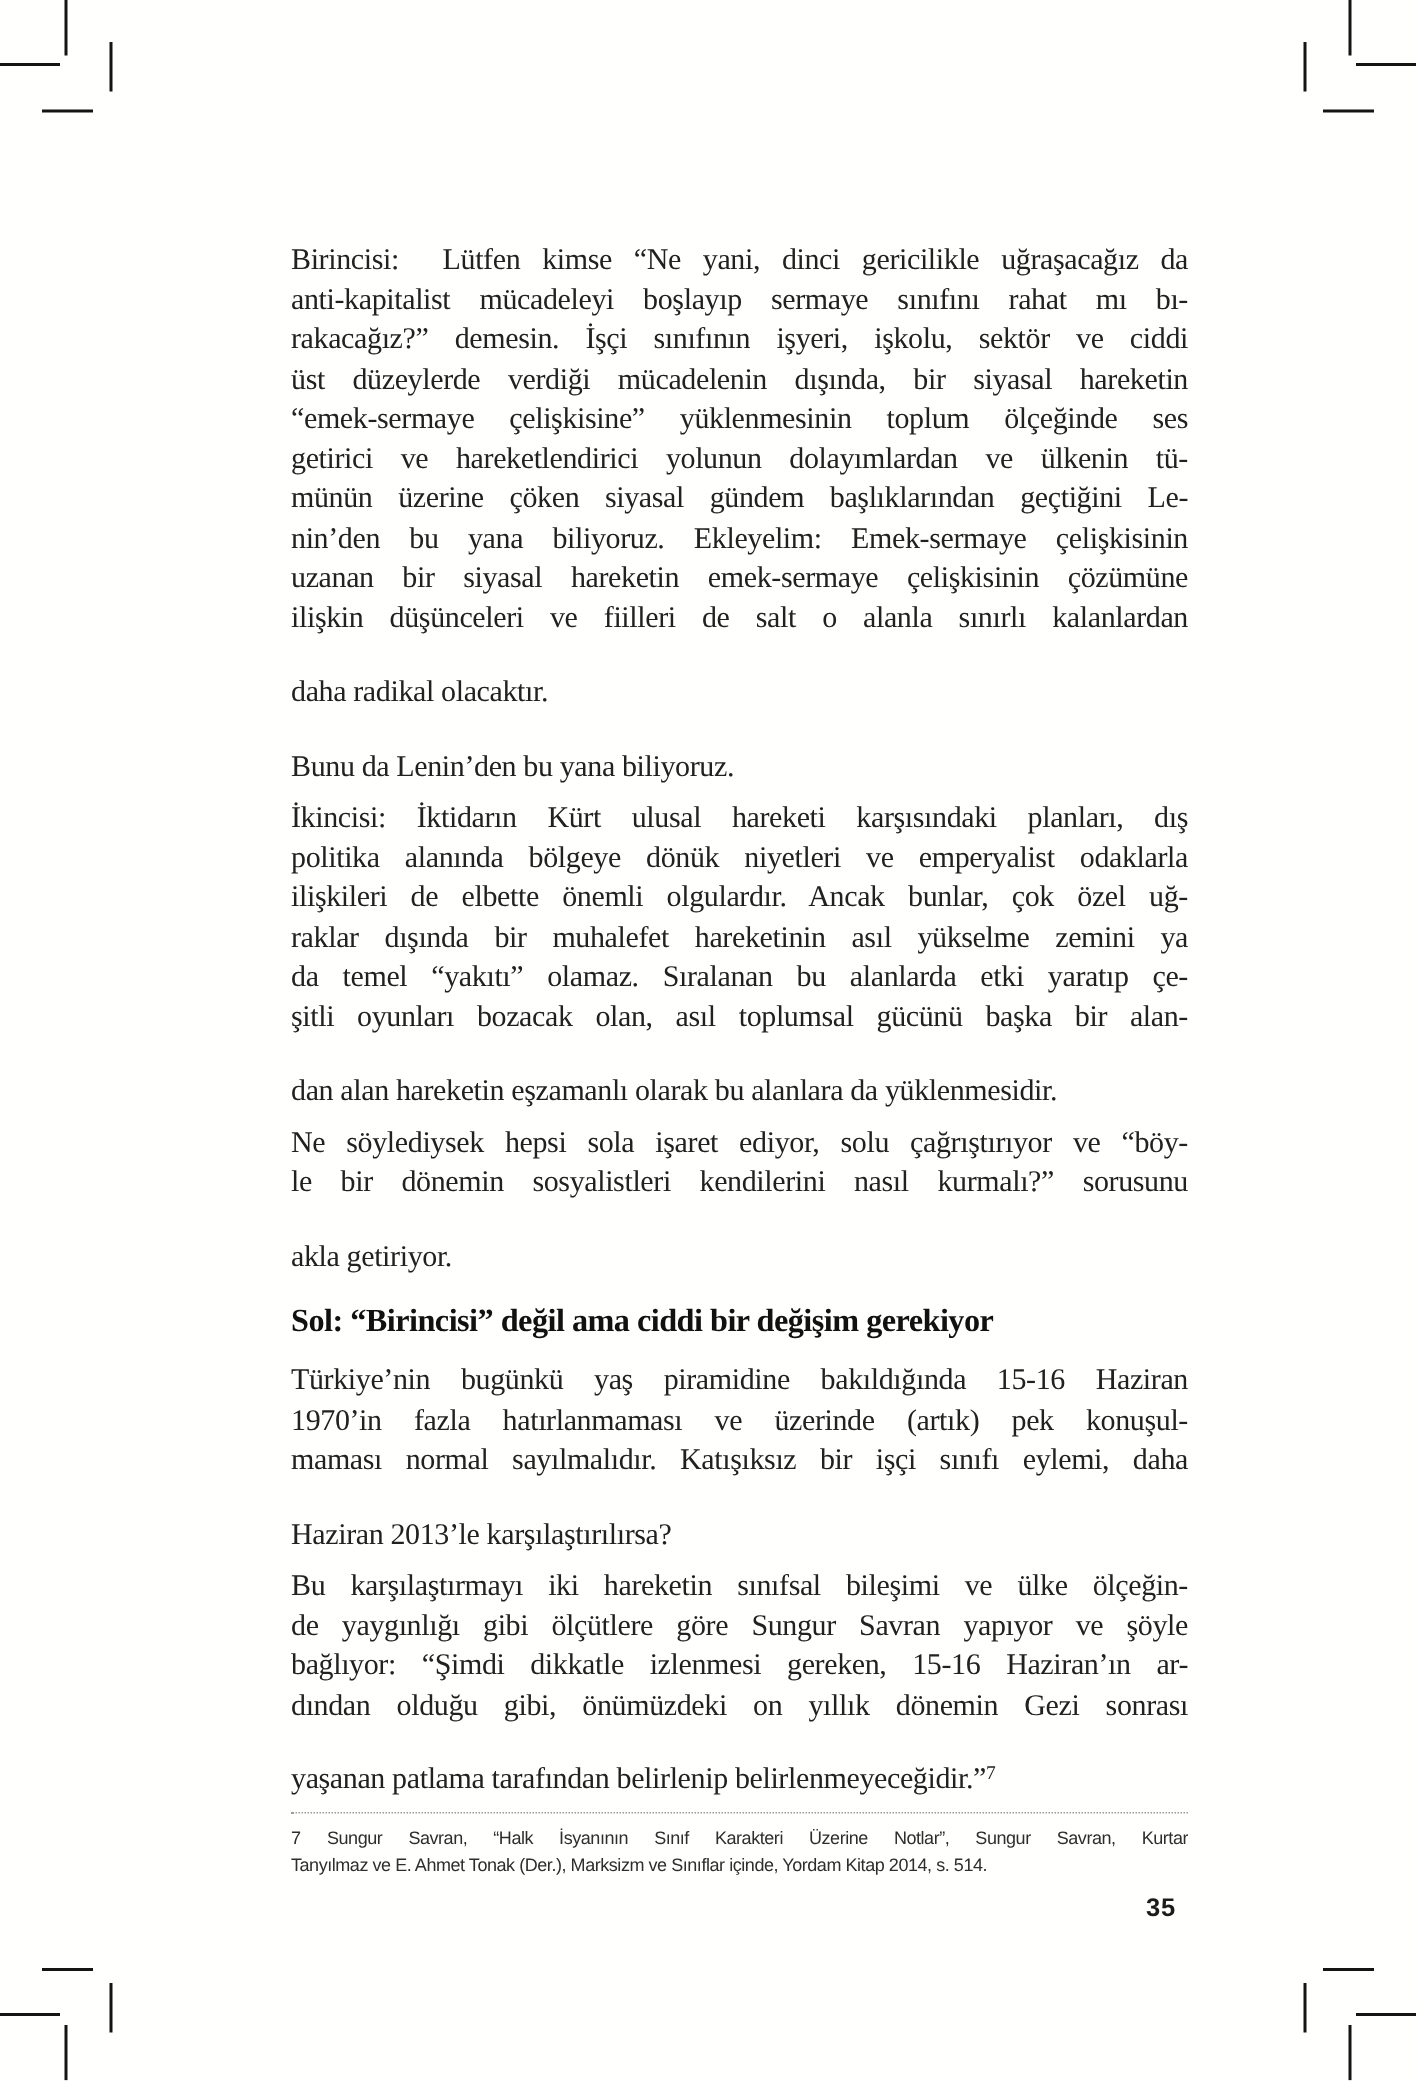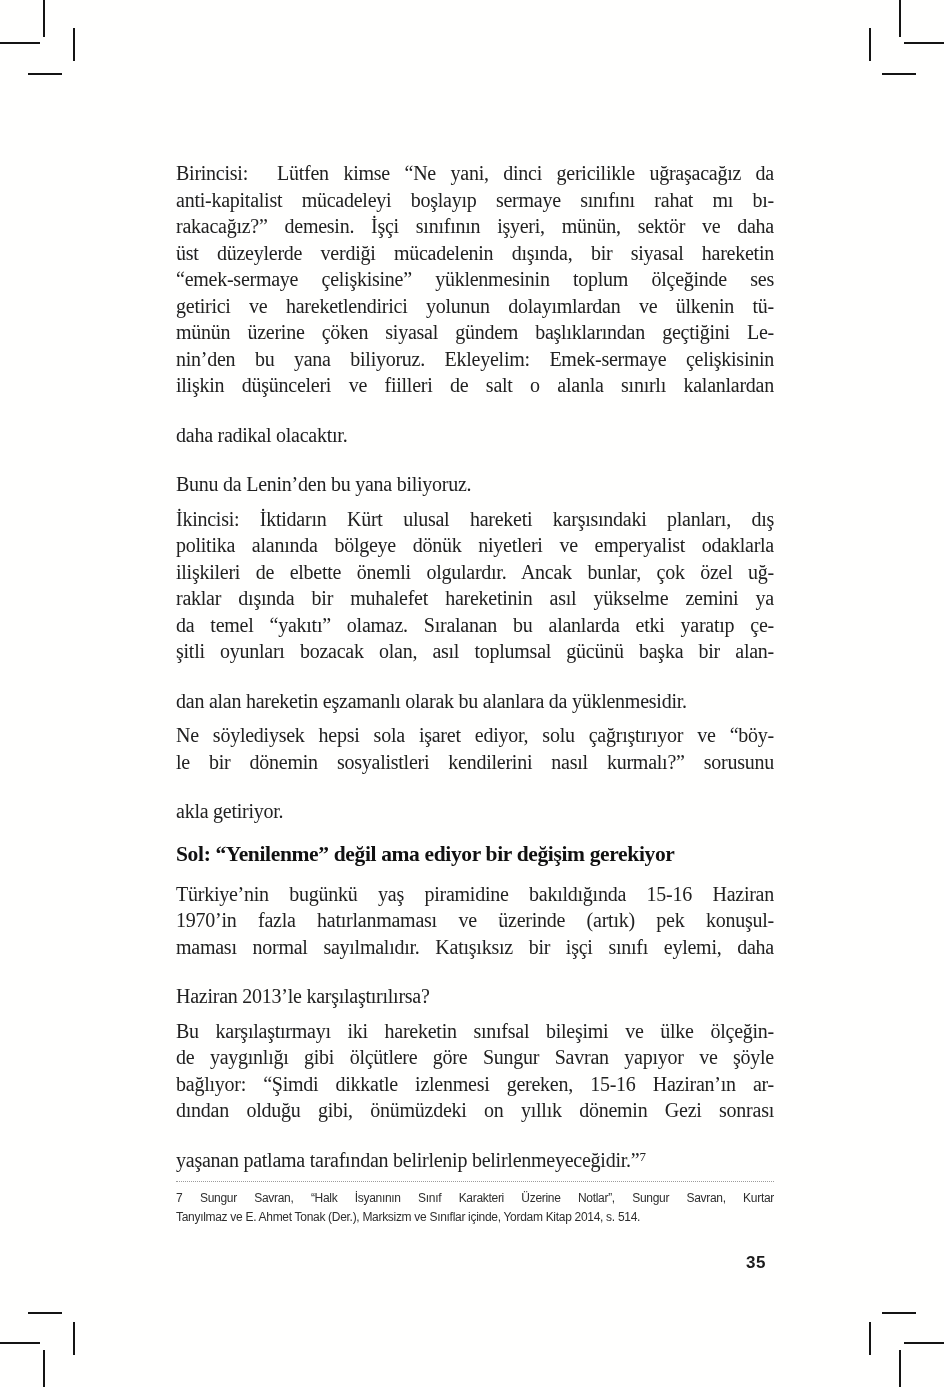--- a/index.html
+++ b/index.html
@@ -1,36 +1,36 @@
 <!DOCTYPE html>
 <html lang="tr"><head>
 <meta charset="utf-8">
 <style>
   html,body{margin:0;padding:0;background:#ffffff;}
   .sheet{position:relative;width:944px;height:1387px;background:#fffffe;overflow:hidden;
          font-family:"Liberation Serif","DejaVu Serif",serif;color:#212121;}
   
   .cm{position:absolute;background:#141414;}
   
-  .textblock{position:absolute;left:176px;top:160px;width:598px;}
+  .textblock{position:absolute;left:194px;top:160px;width:598px;}
   .para{margin:0 0 8px 0;padding:0;font-size:20px;line-height:26.5px;letter-spacing:-0.25px;}
   .line{display:block;height:26.5px;overflow:hidden;text-align:justify;text-align-last:justify;}
   .line.end{text-align-last:left;margin-top:23px;}
   .heading{margin:14px 0 11px 0;font-size:21.5px;line-height:31px;font-weight:bold;
            letter-spacing:-0.35px;color:#111111;}
   sup.fnref{font-size:13px;line-height:0;vertical-align:6px;letter-spacing:0;}
   
   .footnote{margin-top:3px;border-top:1px dotted #9c9c9c;padding-top:7px;
             font-family:"Liberation Sans","DejaVu Sans",sans-serif;
             font-size:12px;line-height:18.5px;letter-spacing:-0.3px;color:#2e2e2e;}
   .fn-line{display:block;height:18.5px;overflow:hidden;text-align:justify;text-align-last:justify;}
   .fn-line.end{text-align-last:left;}
   .fn-marker{display:inline-block;width:24px;}
   
-  .pagenum{margin-top:27px;padding-right:8px;text-align:right;
+  .pagenum{margin-top:9px;padding-right:8px;text-align:right;
            font-family:"Liberation Sans","DejaVu Sans",sans-serif;
            font-size:17px;font-weight:bold;color:#1b1b1b;letter-spacing:0.5px;}
 </style>
 </head>
 <body>
 
 <div class="sheet">
 
   <div class="cm" style="left:43px;top:0;width:2px;height:37px"></div>
   <div class="cm" style="left:0;top:42px;width:40px;height:2px"></div>
@@ -50,26 +50,27 @@
   <div class="cm" style="left:882px;top:1312px;width:34px;height:2px"></div>
   <div class="cm" style="left:869px;top:1322px;width:2px;height:33px"></div>
   <div class="cm" style="left:904px;top:1342px;width:40px;height:2px"></div>
   <div class="cm" style="left:899px;top:1350px;width:2px;height:37px"></div>
 
   <div class="textblock">
 
     <p class="para">
       <span class="line">Birincisi:&nbsp; Lütfen kimse “Ne yani, dinci gericilikle uğraşacağız da</span>
       <span class="line">anti-kapitalist mücadeleyi boşlayıp sermaye sınıfını rahat mı bı-</span>
-      <span class="line">rakacağız?” demesin. İşçi sınıfının işyeri, münün, sektör ve daha</span>
+      <span class="line">rakacağız?” demesin. İşçi sınıfının işyeri, işkolu, sektör ve ciddi</span>
       <span class="line">üst düzeylerde verdiği mücadelenin dışında, bir siyasal hareketin</span>
       <span class="line">“emek-sermaye çelişkisine” yüklenmesinin toplum ölçeğinde ses</span>
       <span class="line">getirici ve hareketlendirici yolunun dolayımlardan ve ülkenin tü-</span>
       <span class="line">münün üzerine çöken siyasal gündem başlıklarından geçtiğini Le-</span>
       <span class="line">nin’den bu yana biliyoruz. Ekleyelim: Emek-sermaye çelişkisinin</span>
+      <span class="line">uzanan bir siyasal hareketin emek-sermaye çelişkisinin çözümüne</span>
       <span class="line">ilişkin düşünceleri ve fiilleri de salt o alanla sınırlı kalanlardan</span>
       <span class="line end">daha radikal olacaktır.</span>
     </p>
 
     <p class="para">
       <span class="line end">Bunu da Lenin’den bu yana biliyoruz.</span>
     </p>
 
     <p class="para">
       <span class="line">İkincisi: İktidarın Kürt ulusal hareketi karşısındaki planları, dış</span>
@@ -81,21 +82,21 @@
       <span class="line end">dan alan hareketin eşzamanlı olarak bu alanlara da yüklenmesidir.</span>
     </p>
 
     <p class="para">
       <span class="line">Ne söylediysek hepsi sola işaret ediyor, solu çağrıştırıyor ve “böy-</span>
       <span class="line">le bir dönemin sosyalistleri kendilerini nasıl kurmalı?” sorusunu</span>
       <span class="line end">akla getiriyor.</span>
     </p>
 
 
-    <h2 class="heading">Sol: “Yenilenme” değil ama ediyor bir değişim gerekiyor</h2>
+    <h2 class="heading">Sol: “Birincisi” değil ama ciddi bir değişim gerekiyor</h2>
 
     <p class="para">
       <span class="line">Türkiye’nin bugünkü yaş piramidine bakıldığında 15-16 Haziran</span>
       <span class="line">1970’in fazla hatırlanmaması ve üzerinde (artık) pek konuşul-</span>
       <span class="line">maması normal sayılmalıdır. Katışıksız bir işçi sınıfı eylemi, daha</span>
     </p>
 
     <p class="para">
       <span class="line end">Haziran 2013’le karşılaştırılırsa?</span>
     </p>

